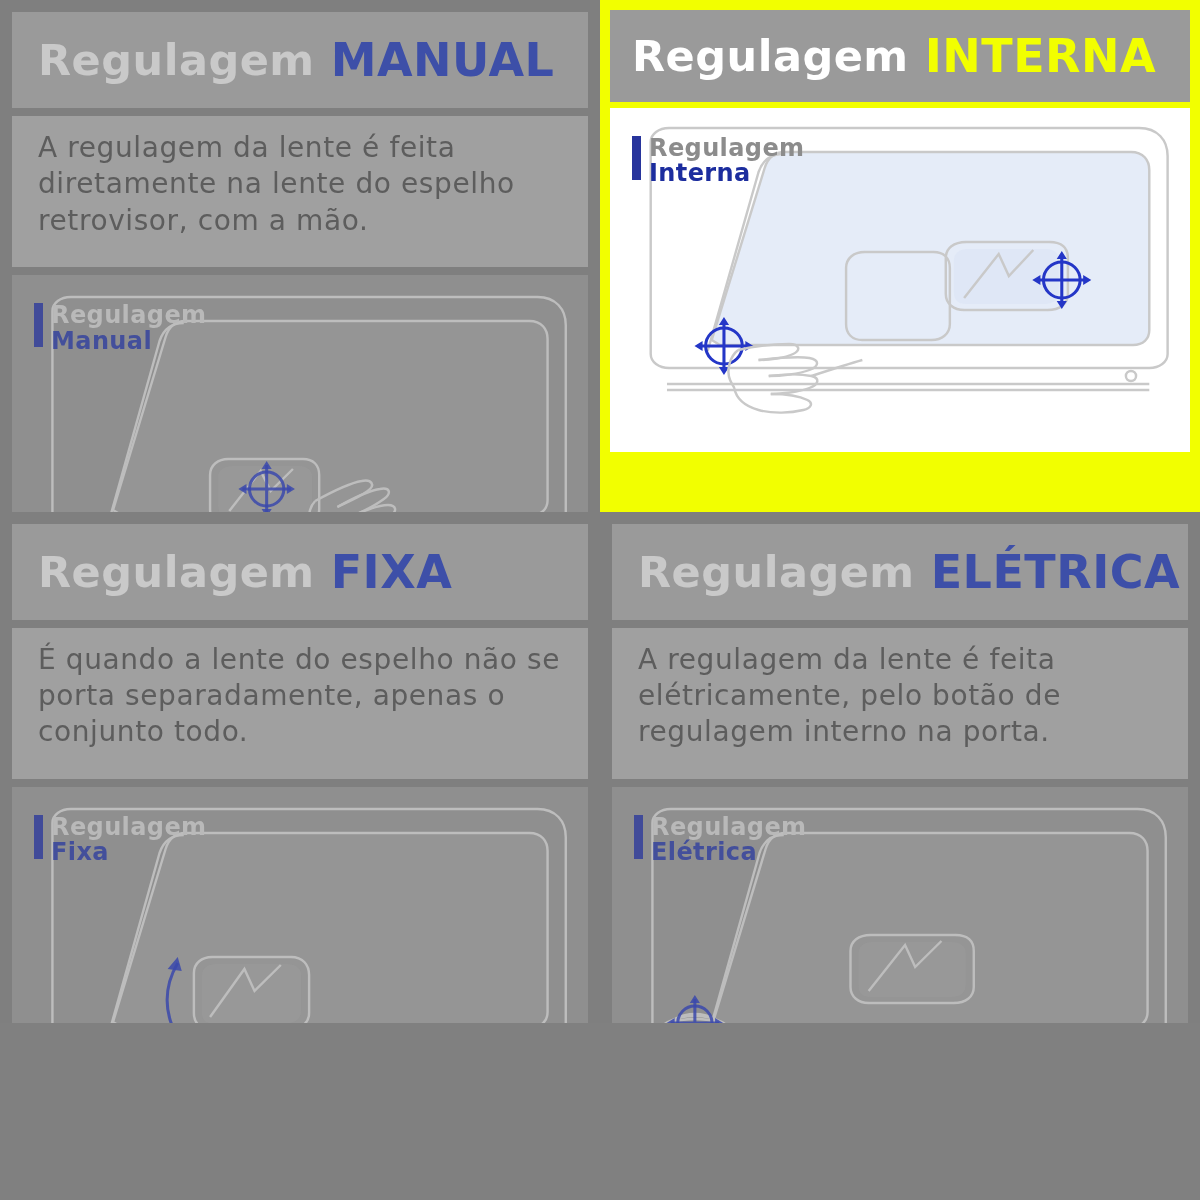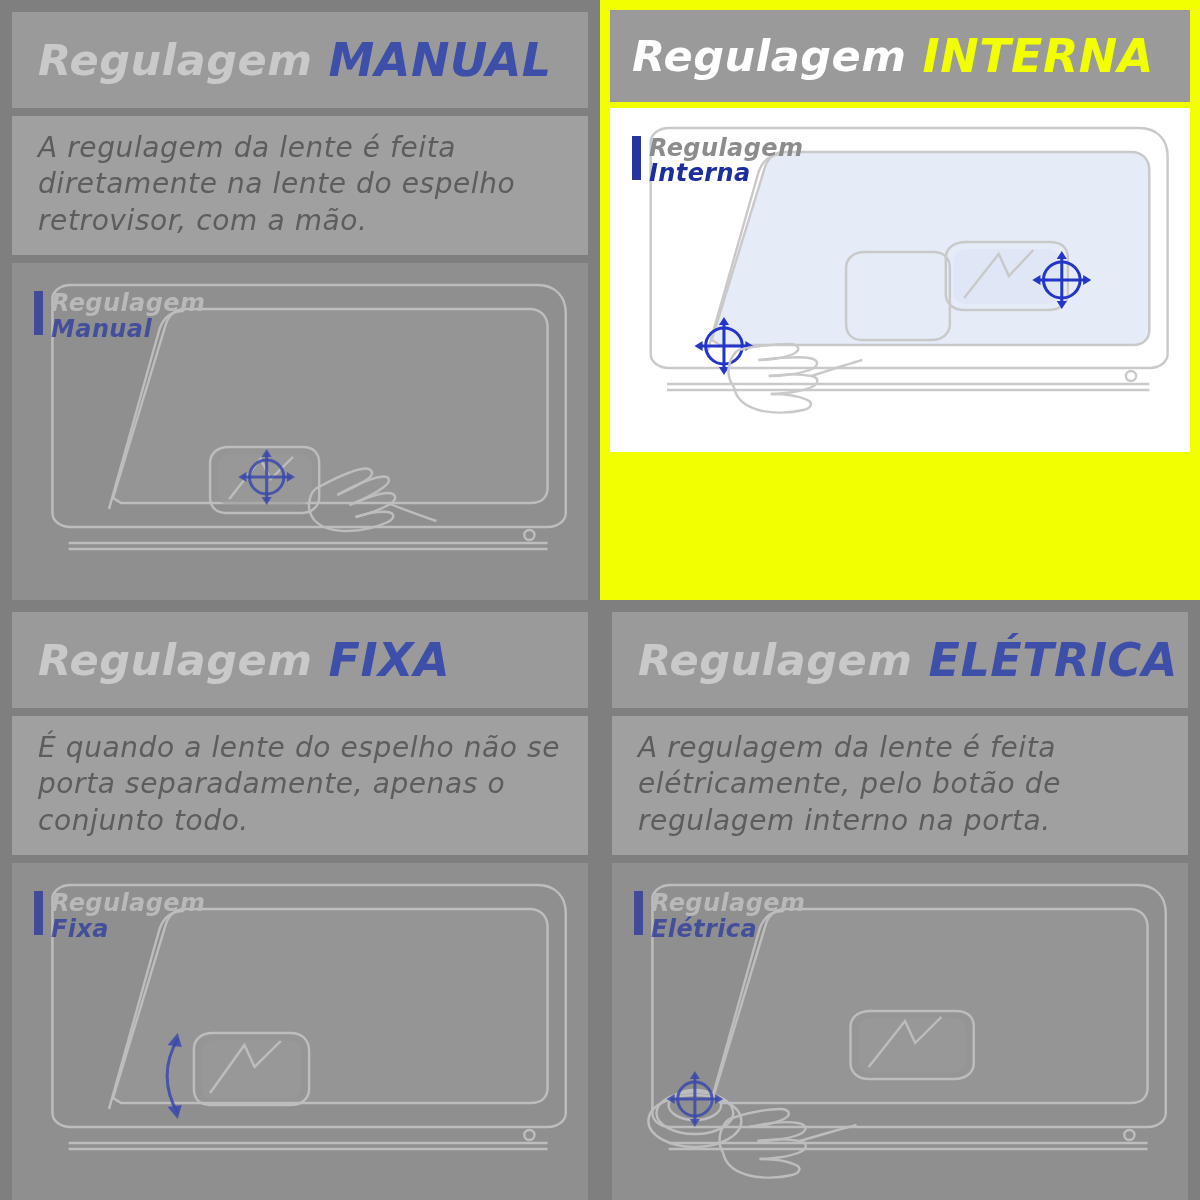--- a/index.html
+++ b/index.html
@@ -9,26 +9,25 @@
   }
   body {
     width: 1200px;
     height: 1200px;
     font-family: "DejaVu Sans", sans-serif;
     overflow: hidden;
   }
   .grid {
     position: relative;
     width: 1200px;
-    height: 1200px;
+    height: 1023px;
     display: grid;
     grid-template-columns: 1fr 1fr;
     grid-template-rows: 1fr 1fr;
     background: #7dd3fc;
-    font-style: italic;
   }
 
   
   .panel {
     position: relative;
     box-sizing: border-box;
     padding: 12px;
     background: #7f7f7f;
     overflow: hidden;
   }
@@ -65,21 +64,21 @@
     font-weight: bold;
     color: #3d4fa8;
   }
   .panel.highlight .title-word2 { color: #f2ff00; }
 
   
   .desc {
     box-sizing: border-box;
     background: #a0a0a0;
     margin-top: 8px;
-    padding: 14px 22px 16px 26px;
+    padding: 14px 22px 28px 26px;
     color: #5d5d5d;
     font-size: 28px;
     line-height: 1.30;
     letter-spacing: .6px;
     min-height: 124px;
   }
   .panel.highlight .desc {
     background: #ffffff;
     color: #2a2a2a;
     margin-top: 0;

